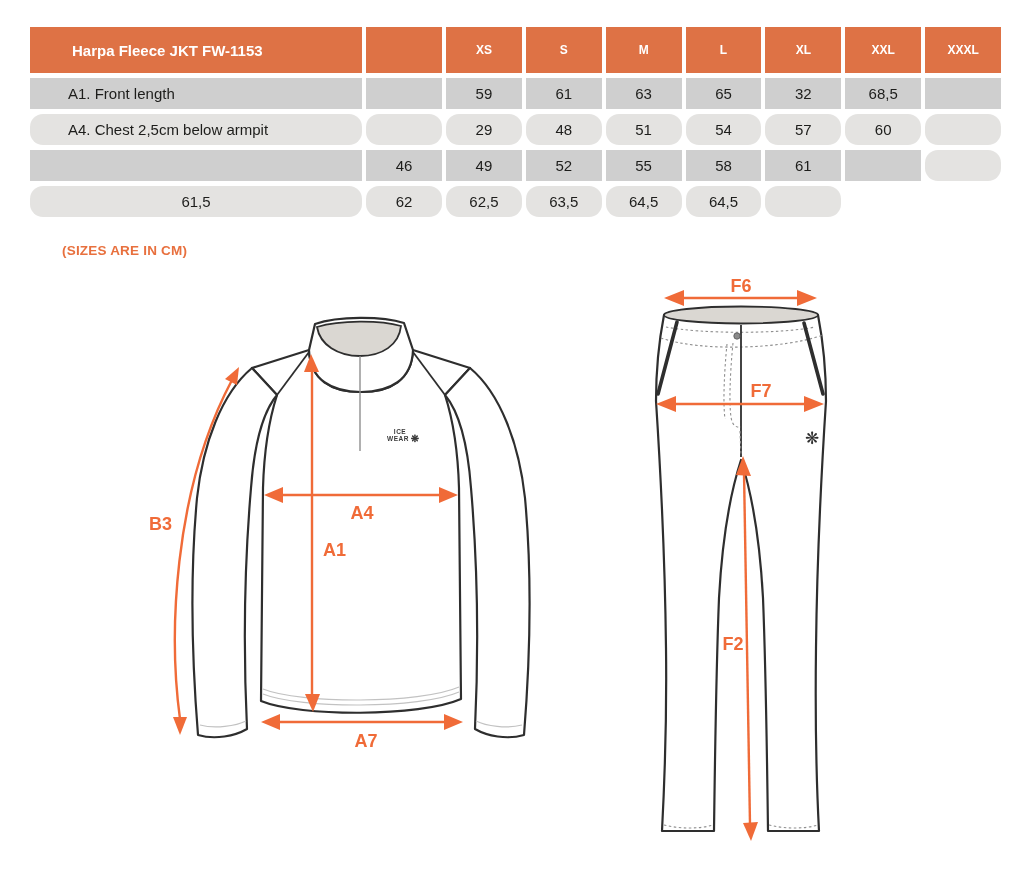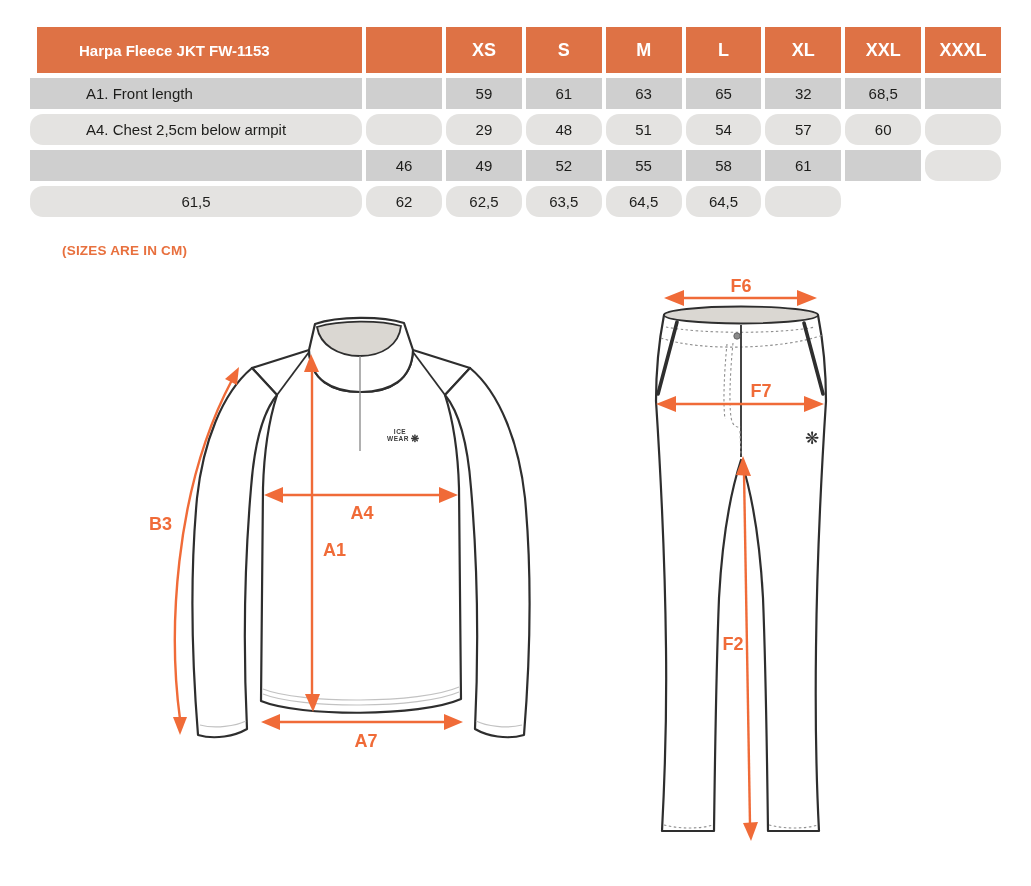--- a/index.html
+++ b/index.html
@@ -21,23 +21,23 @@
   
   .size-table{
     position:absolute;left:30px;top:27px;width:971px;
     display:grid;
     grid-template-columns:332px 76px repeat(7,1fr);
     grid-template-rows:46px repeat(4,31px);
     gap:5px 4px;
     background:#fff;
   }
   .c{display:flex;align-items:center;justify-content:center;font-size:15px;color:var(--text_dark);}
-  .c.head{background:var(--table_orange);color:#fff;font-weight:bold;font-size:18px;}
-  .c.title{justify-content:flex-start;padding-left:42px;font-size:15px;margin-left:7px;}
-  .c.label{justify-content:flex-start;padding-left:56px;text-align:right;}
+  .c.head{background:var(--table_orange);color:#fff;font-weight:bold;font-size:12px;}
+  .c.title{justify-content:flex-start;padding-left:42px;font-size:15px;}
+  .c.label{justify-content:flex-start;padding-left:38px;text-align:right;}
   .r0{background:var(--row_dark);}
   .r1{background:var(--row_light);border-radius:13px;}
 
   .sizes-note{
     position:absolute;left:62px;top:243px;
     color:var(--note_orange);font-size:13.5px;font-weight:600;letter-spacing:.2px;
   }
 
   
   .jacket-svg{position:absolute;left:140px;top:293px;}

